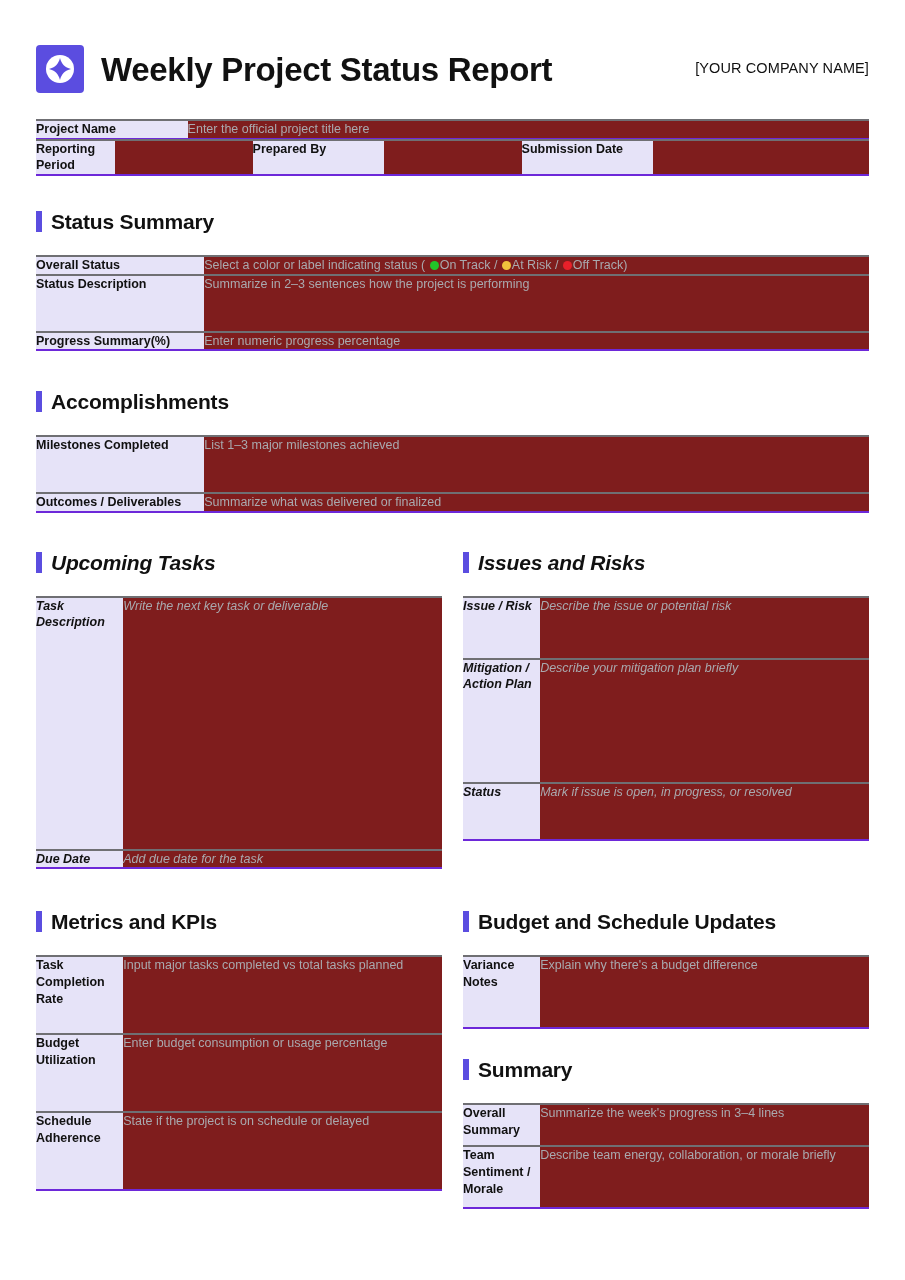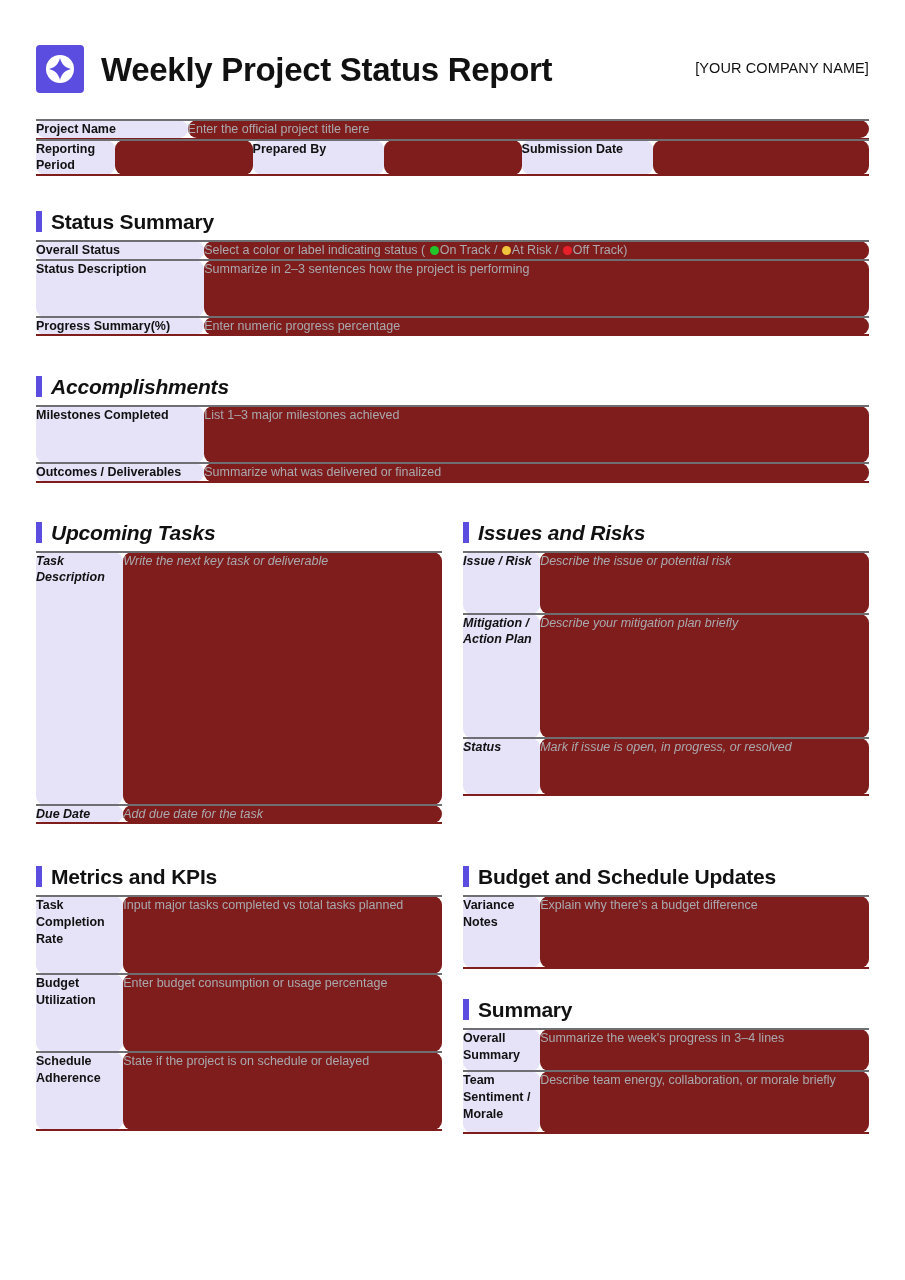--- a/index.html
+++ b/index.html
@@ -60,22 +60,21 @@
   
   .tbl {
     width: 100%;
     border-collapse: collapse;
     table-layout: fixed;
   }
   .tbl td {
     padding: 0;
     vertical-align: top;
     border-top: 2px solid #6f6f73;
-    border-bottom: 2px solid #7f1d1d;
-    border-radius: 9px;
+    border-bottom: 2px solid #6d28d9;
   }
   .tbl tr.thin td { border-bottom-width: 1px; }
 
   .lbl {
     background: #e6e3f8;
     font-weight: bold;
     font-size: 12.5px;
     line-height: 1.33;
     color: #111111;
     padding: 7px 0 7px 10px;
@@ -104,22 +103,22 @@
     width: 6px;
     height: 21px;
     background: #5b4de0;
     margin-right: 9px;
     flex: 0 0 auto;
   }
 
   
   .top-table { margin-top: 19px; }
   .sec-status { margin-top: 35px; }
-  .sec-accompl { margin-top: 40px; font-style: italic; }
-  .after-head { margin-top: 8px; }
+  .sec-accompl { margin-top: 40px; }
+  .after-head { margin-top: 23px; }
 
   .cols {
     display: flex;
     gap: 21px;
     margin-top: 39px;
     font-style: italic;
   }
   .col { flex: 1 1 0; min-width: 0; }
 
   .cols2 {

